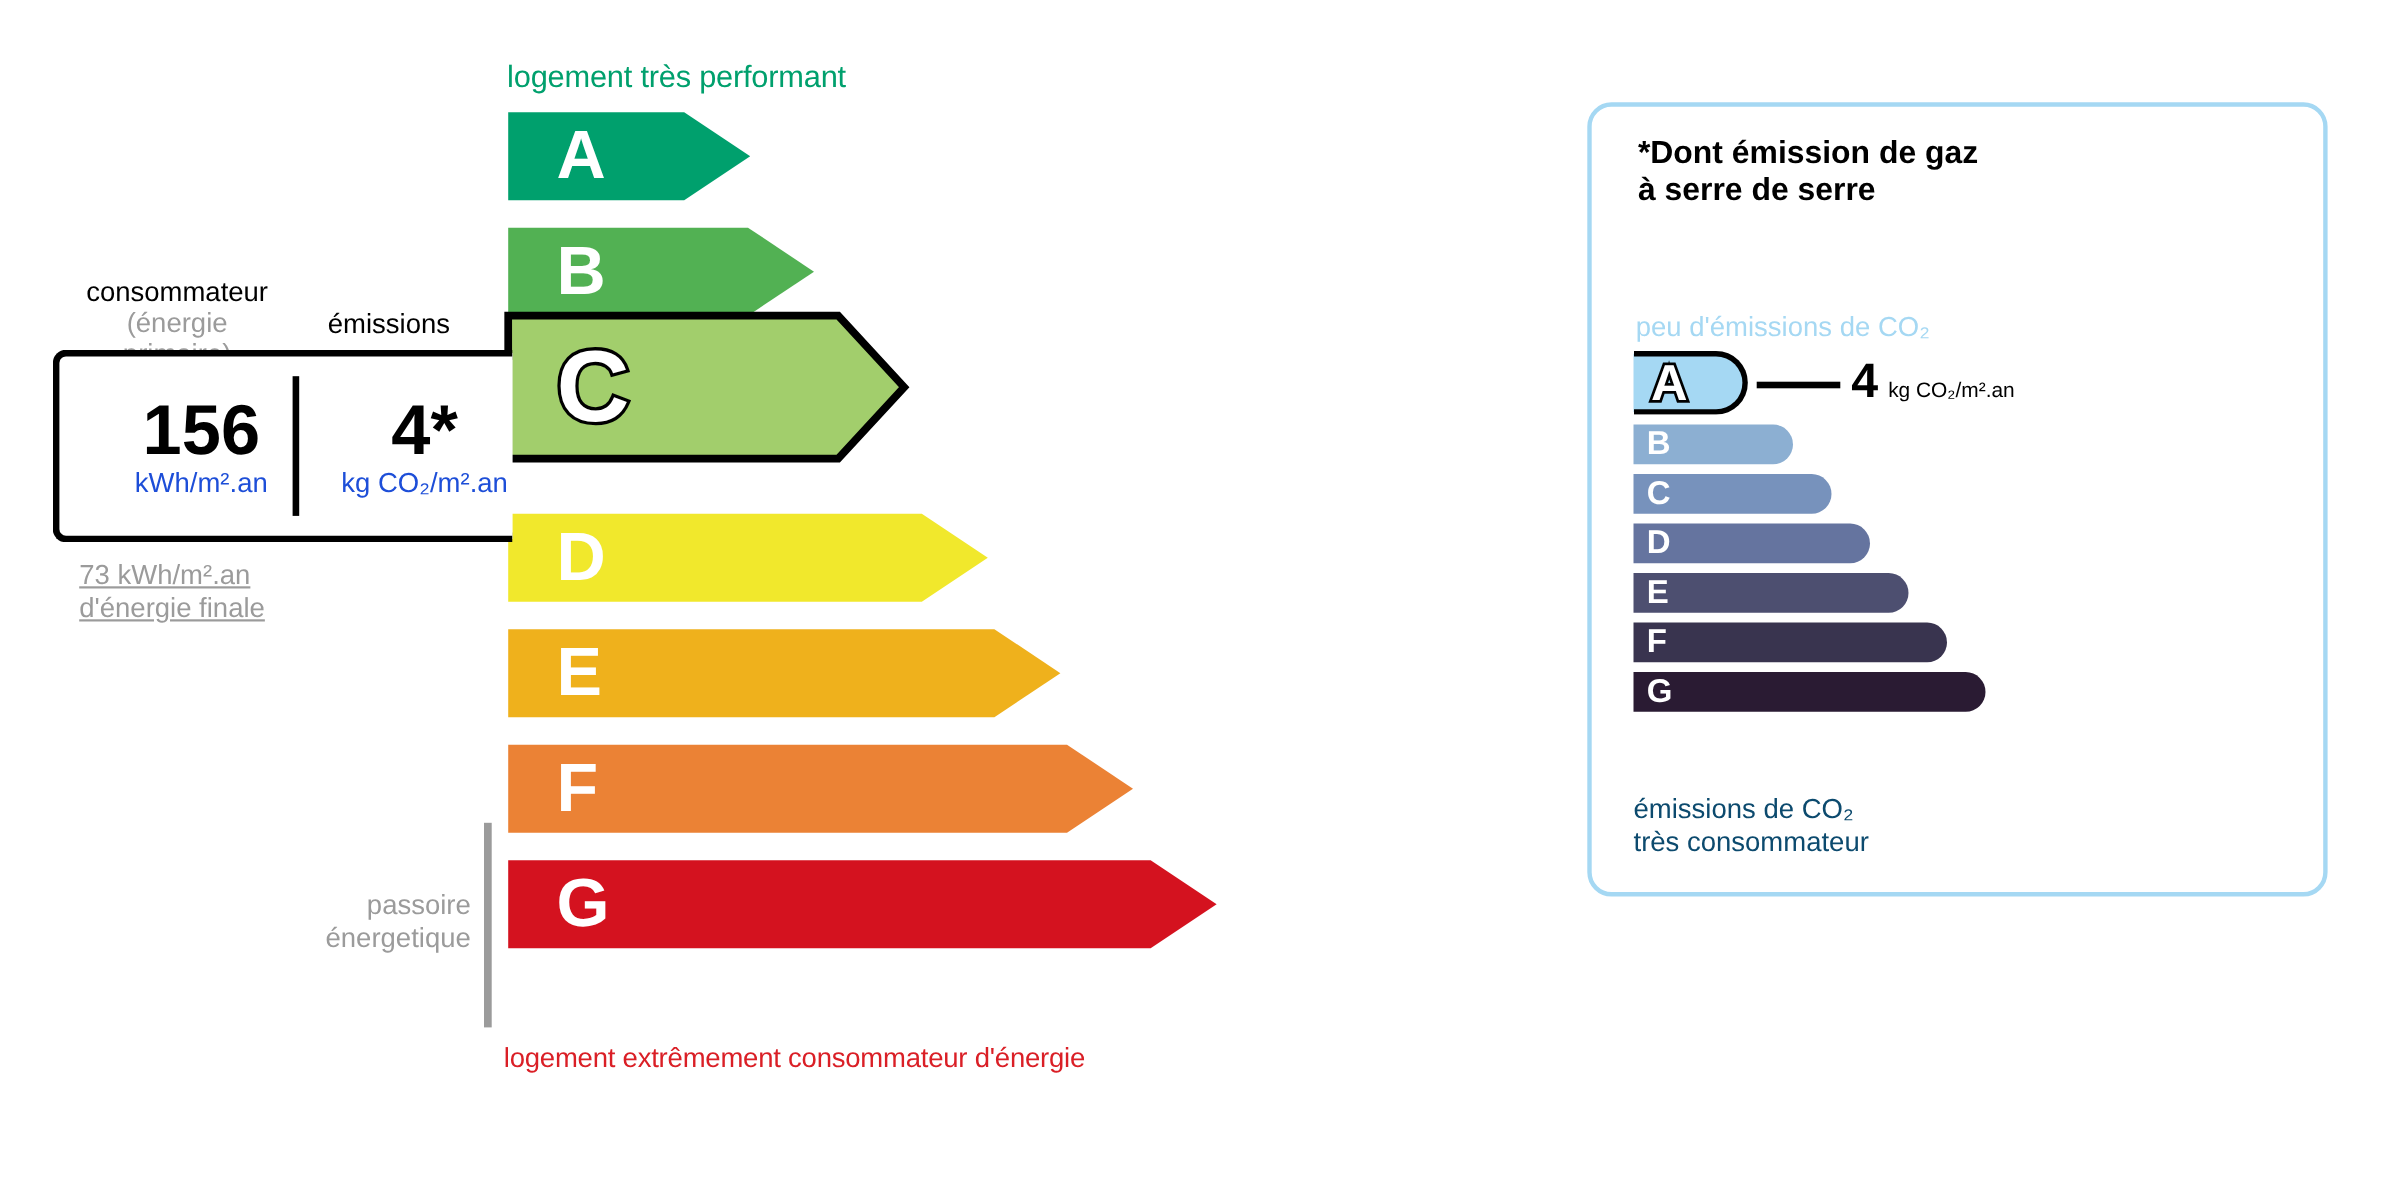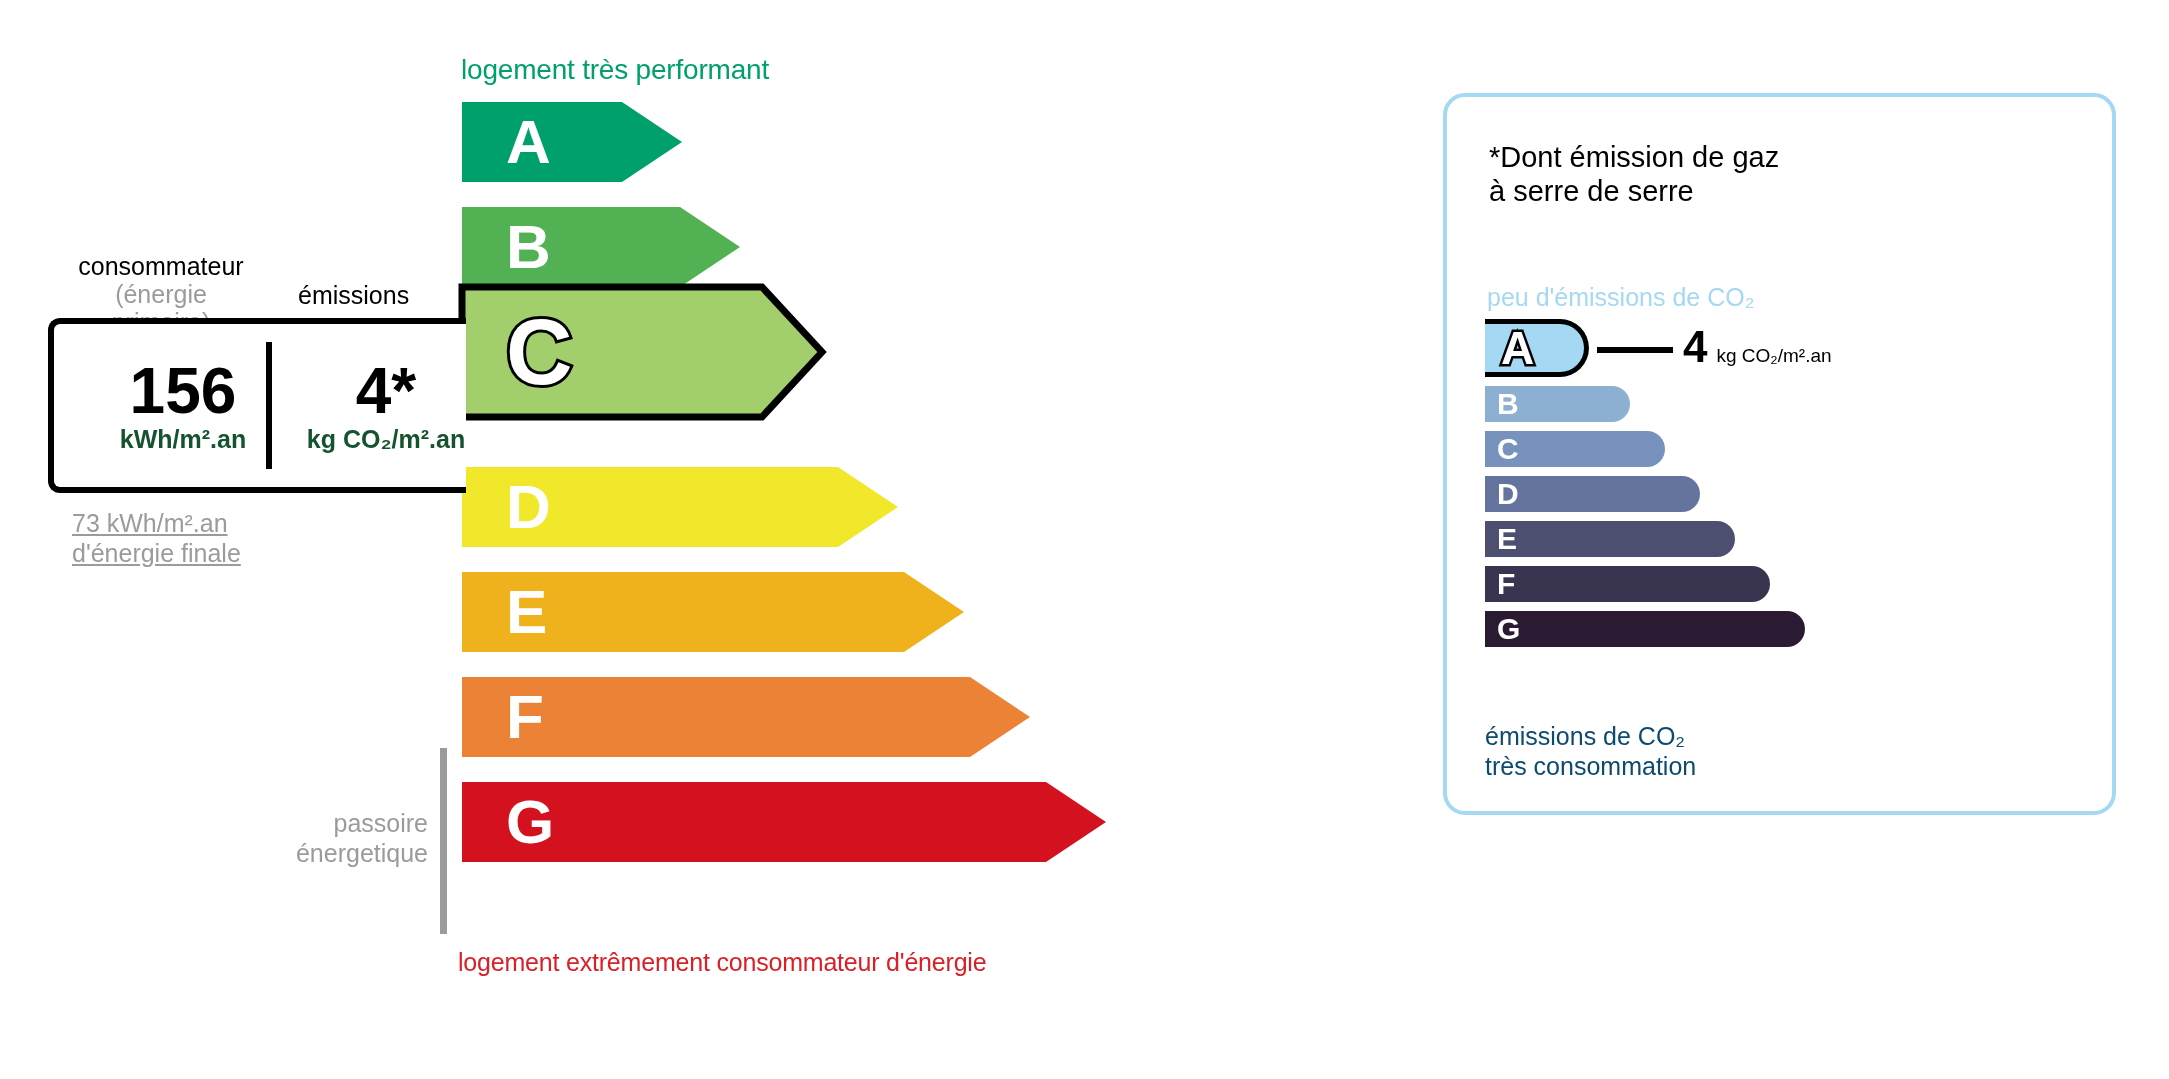--- a/index.html
+++ b/index.html
@@ -96,24 +96,23 @@
   }
   .value-number {
     font-size: 64px;
     font-weight: bold;
     color: #000000;
     line-height: 1;
     margin-bottom: 4px;
   }
   .value-unit {
     font-size: 25px;
-    color: #14532d;
-    line-height: 1;
-    white-space: nowrap;
-    font-weight: bold;
+    color: #1d4ed8;
+    line-height: 1;
+    white-space: nowrap;
   }
 
   .label-consommation {
     position: absolute;
     left: 66px; top: 252px;
     width: 190px;
     text-align: center;
     font-size: 25px;
     color: #000000;
     line-height: 1.12;
@@ -160,23 +159,23 @@
   .co2-panel {
     position: absolute;
     left: 1443px; top: 93px;
     width: 673px; height: 722px;
     border: 4px solid #A5D8F3;
     border-radius: 22px;
     background: #ffffff;
   }
   .co2-title {
     position: absolute;
-    left: 42px; top: 43px;
+    left: 42px; top: 25px;
     font-size: 29px;
-    font-weight: normal;
+    font-weight: bold;
     color: #000000;
     line-height: 1.18;
   }
   .co2-top-caption {
     position: absolute;
     left: 40px; top: 186px;
     font-size: 25px;
     color: #A5D8F3;
     white-space: nowrap;
   }
@@ -380,17 +379,17 @@
           <span class="co2-letter">F</span>
         </div>
         <div class="co2-row">
           <div class="co2-bar" style="width: 320px; background: rgb(42, 27, 51);"></div>
           <span class="co2-letter">G</span>
         </div>
       </div>
 
     <div class="co2-bottom-caption">
       <div>émissions de CO₂</div>
-      <div>très consommation</div>
+      <div>très consommateur</div>
     </div>
   </div>
 
 </div>
 
 </body></html>

